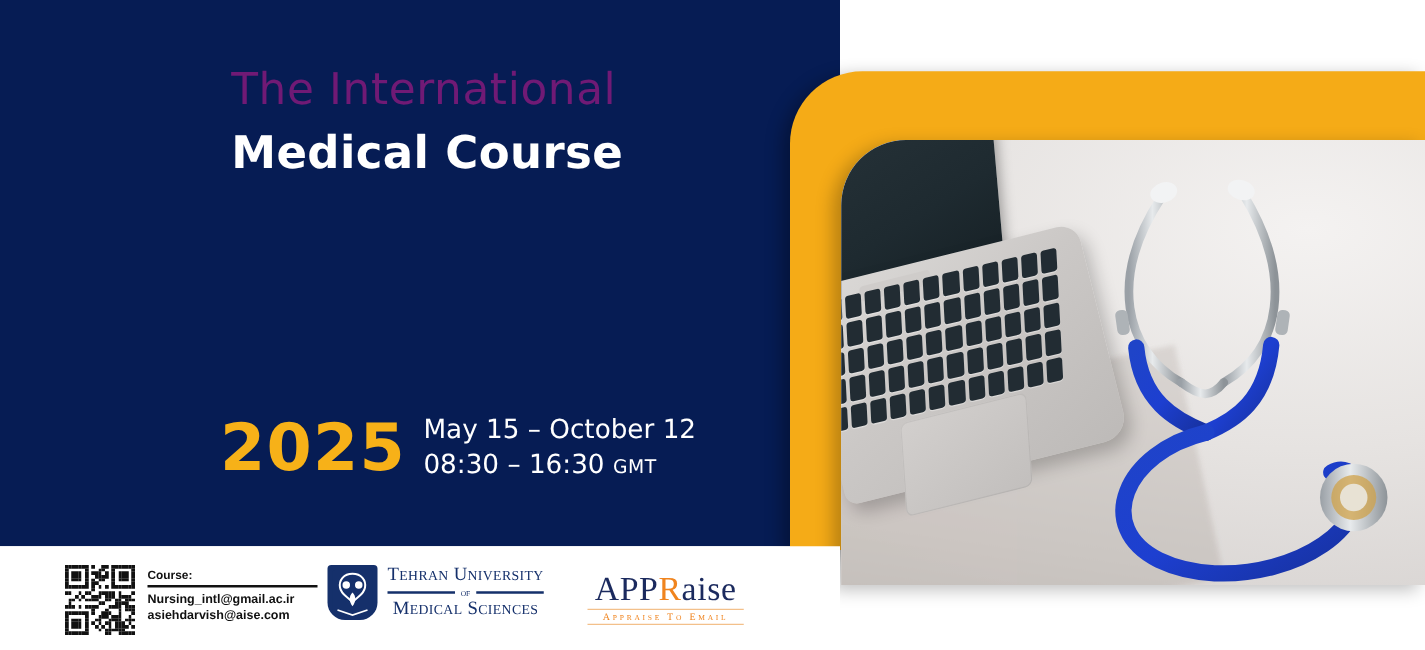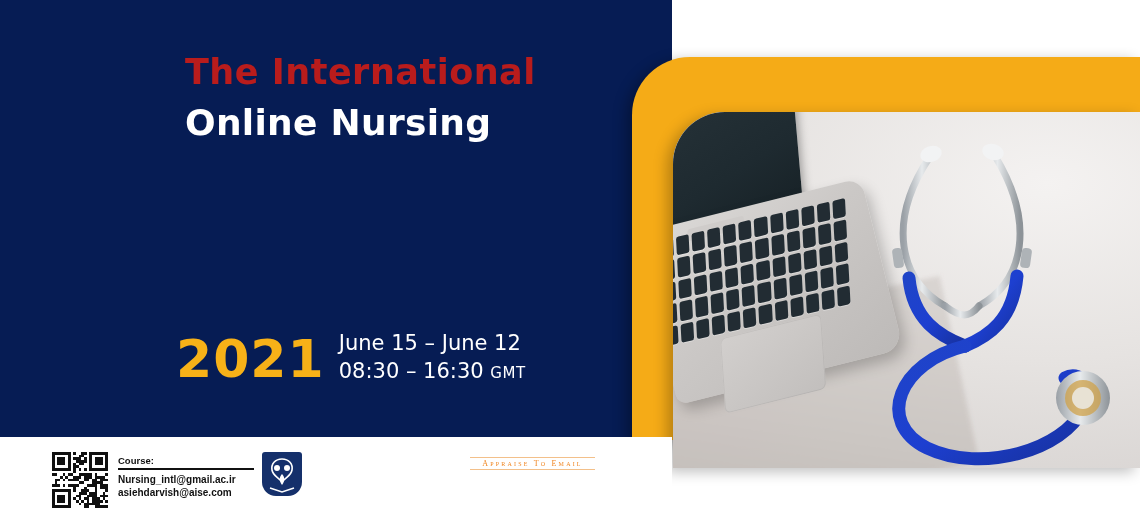--- a/index.html
+++ b/index.html
@@ -99,22 +99,22 @@
     box-shadow:inset 0 0 0 1px rgba(0,0,0,.06);
   }
 
   
   .steth{position:absolute;left:196px;top:18px;width:270px;height:330px;}
   .steth svg{width:100%;height:100%;overflow:visible;}
 
   
   .kicker{
     position:absolute;left:185px;top:52px;
-    color:#b91c1c;
-    font-size:35px;font-weight:700;letter-spacing:.5px;
+    color:#701a75;
+    font-size:35px;font-weight:400;letter-spacing:.5px;
     font-family:"DejaVu Sans",sans-serif;
   }
   .kicker2{
     position:absolute;left:185px;top:102px;
     color:#ffffff;
     font-size:36px;font-weight:bold;letter-spacing:.3px;
     font-family:"DejaVu Sans",sans-serif;
   }
   .title-wrap{
     position:absolute;left:0;top:182px;width:632px;
@@ -331,27 +331,27 @@
         <path d="M96 216 C 30 232, 6 292, 58 318 C 112 344, 196 320, 214 278 C 224 254, 210 240, 196 248" fill="none" stroke="url(#tube)" stroke-width="13" stroke-linecap="round"></path>
 
         <circle cx="214" cy="268" r="27" fill="url(#chrome)"></circle>
         <circle cx="214" cy="268" r="18" fill="#cfa24a" opacity=".75"></circle>
         <circle cx="214" cy="268" r="11" fill="#e8e2d4"></circle>
       </svg>
     </div>
   </div>
 
   <div class="kicker">The International</div>
-  <div class="kicker2">Online Nursing</div>
+  <div class="kicker2">Medical Course</div>
 
 
   <div class="date-row">
-    <div class="year">2021</div>
+    <div class="year">2025</div>
     <div class="date-lines">
-      <div class="date-line">June 15 – June 12</div>
+      <div class="date-line">May 15 – October 12</div>
       <div class="date-line"><span>08:30 – 16:30</span> <span class="tz">GMT</span></div>
     </div>
   </div>
 
   <div class="footer"></div>
 
   <div class="qr">
       <i></i>
       <i></i>
       <i></i>
@@ -806,19 +806,29 @@
     <div class="tums-mark">
       <svg viewBox="0 0 34 38" xmlns="http://www.w3.org/2000/svg">
         <rect x="1" y="1" width="32" height="36" rx="2" fill="#15306b"></rect>
         <path d="M17 4 C 10 4, 6 9, 7 15 C 8 21, 13 22, 17 27 C 21 22, 26 21, 27 15 C 28 9, 24 4, 17 4 Z" fill="none" stroke="#fff" stroke-width="1.6"></path>
         <circle cx="12" cy="13" r="3" fill="#fff"></circle>
         <circle cx="22" cy="13" r="3" fill="#fff"></circle>
         <path d="M17 19 C 14 22, 14 26, 17 30 C 20 26, 20 22, 17 19 Z" fill="#fff"></path>
         <path d="M5 33 L 17 37 L 29 33" fill="none" stroke="#fff" stroke-width="1.4"></path>
       </svg>
     </div>
+    <div class="tums-text">
+      <div class="tums-l1">Tehran University</div>
+      <div class="tums-of-row">
+        <span class="bar"></span>
+        <span class="tums-of">of</span>
+        <span class="bar"></span>
+      </div>
+      <div class="tums-l3">Medical Sciences</div>
+    </div>
   </div>
 
   <div class="appraise">
+    <div class="appraise-word"><span>APP</span><span class="r-orange">R</span><span>aise</span></div>
     <div class="appraise-tag">Appraise To Email</div>
   </div>
 
 </div>
 
 </body></html>

